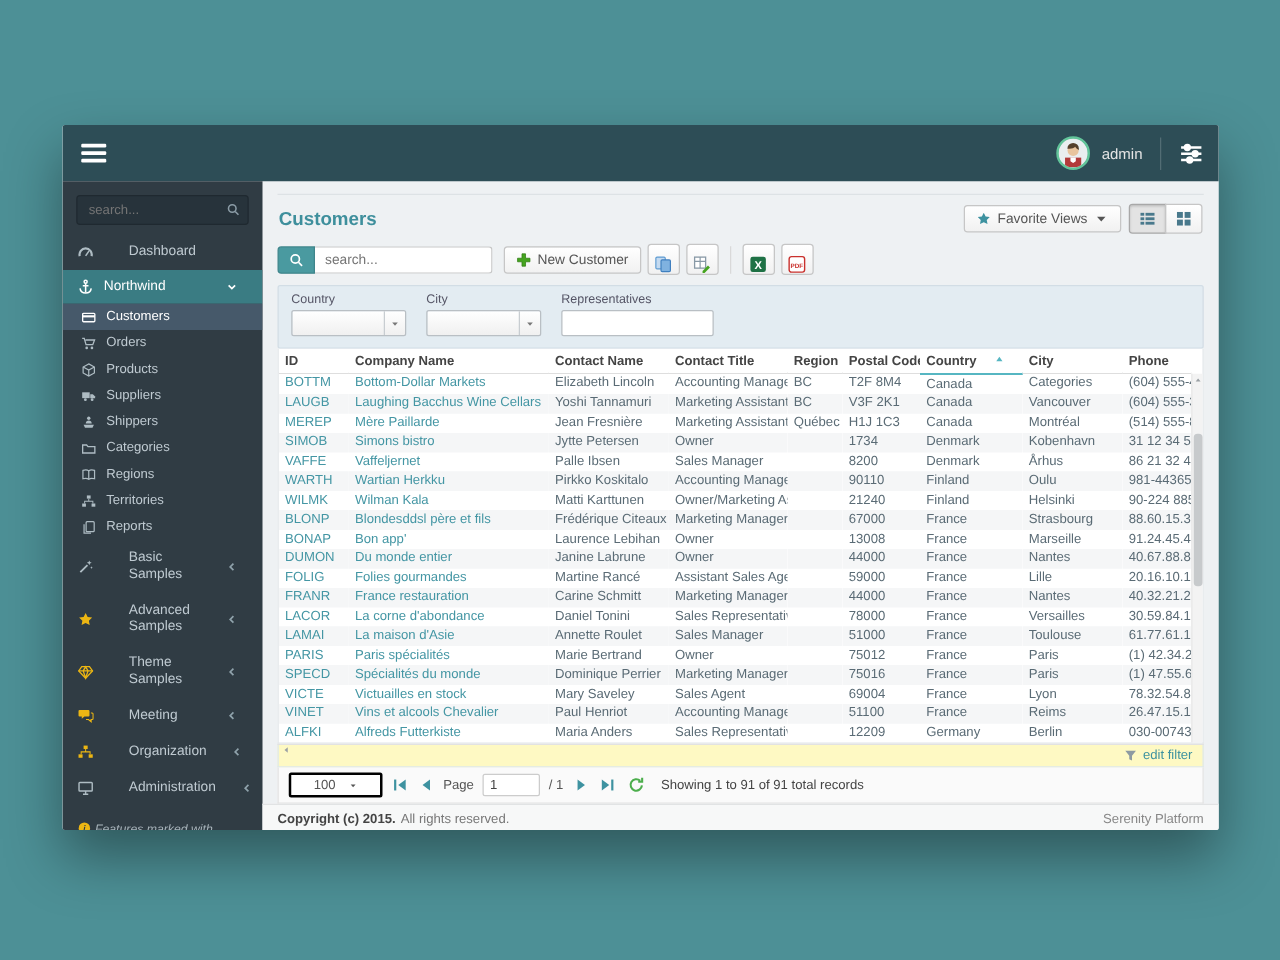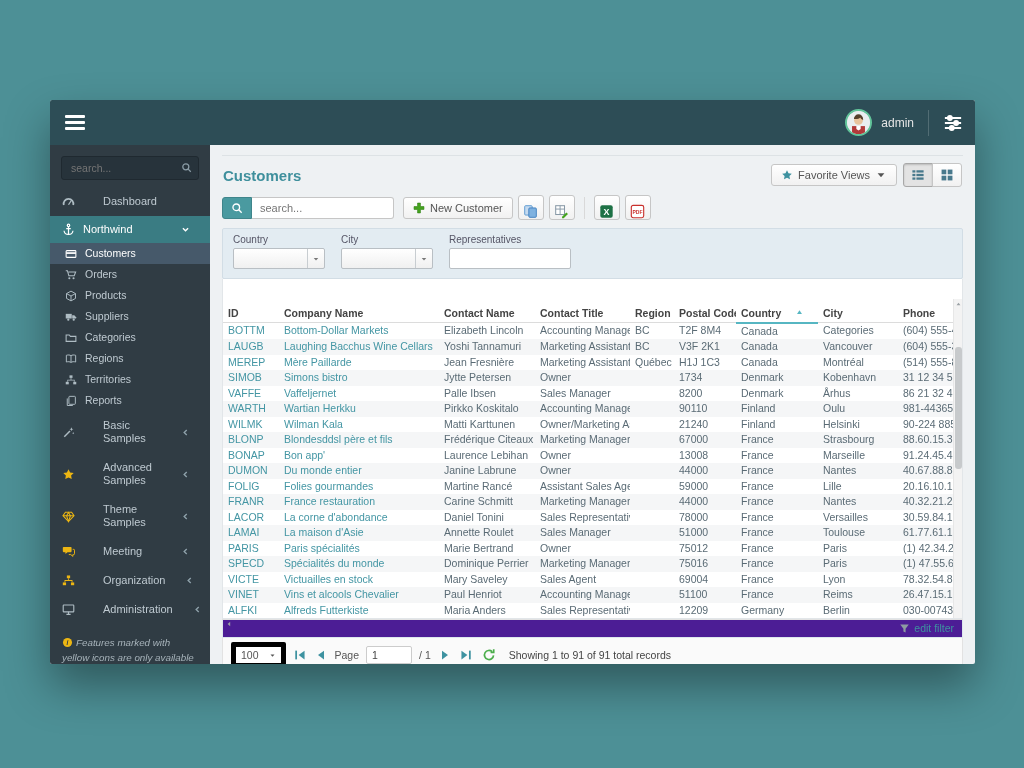--- a/index.html
+++ b/index.html
@@ -73,41 +73,41 @@
   
   .filter-panel { background:#e3ecf2; border:1px solid #d2dde5; border-radius:2px; padding:5px 10px 9px; display:flex; gap:16px; }
   .filter-field label { display:block; font-size:10px; color:#556; margin-bottom:3px; }
   .select-box { width:92px; height:21px; background:linear-gradient(#fff,#f0f0f0); border:1px solid #b9bfc4; border-radius:2px; position:relative; cursor:pointer; }
   .select-box .caret-cell { position:absolute; right:0; top:0; bottom:0; width:17px; border-left:1px solid #c8cdd1; display:flex; align-items:center; justify-content:center; color:#777; }
   .select-box .caret-cell .ic { width:8px; height:8px; }
   .filter-input { width:122px; height:21px; background:#fff; border:1px solid #b9bfc4; border-radius:2px; font-size:10.5px; padding:2px 6px; outline:none; font-family:inherit; }
   
   .grid-wrap { position:relative; background:#fff; border:1px solid #e2e6e9; border-top:none; }
   .grid-scrollbody { margin-right:9px; overflow:hidden; }
-  table { width:100%; border-collapse:collapse; table-layout:fixed; font-size:10.5px;margin-top:24px; }
+  table { width:100%; border-collapse:collapse; table-layout:fixed; font-size:10.5px; }
   th { font-weight:bold; color:#444; text-align:left; padding:4px 5px 3px; border-bottom:1px solid #dcdcdc; background:#fff; white-space:nowrap; overflow:hidden; position:relative; }
   th.sorted { border-bottom:2px solid #56b6c2; padding-bottom:2px; }
   th .sort-ic { width:9px; height:9px; display:inline-block; vertical-align:0; margin-left:14px; }
   td { padding:2px 5px; color:#5a6b75; white-space:nowrap; overflow:hidden; line-height:11.5px; }
   tbody tr:nth-child(even) td { background:#f5f6f7; }
   td.cell-link { color:#4496a4; cursor:pointer; }
   .vscroll { position:absolute; top:20px; right:0; bottom:0; width:9px; background:#f3f3f3; border-left:1px solid #e7e7e7; }
   .vscroll .varrow { position:absolute; top:1px; left:1px; width:7px; height:8px; color:#9aa0a4; }
   .vthumb { position:absolute; left:1px; width:7px; top:48px; height:122px; background:#c7cacc; border-radius:3px; }
   
   .hscroll { height:11px; background:#f1f1f1; border:1px solid #e2e2e2; border-top:none; position:relative; }
   .hscroll .harrow { position:absolute; left:2px; top:1px; width:8px; height:8px; color:#9aa0a4; }
   .hthumb { position:absolute; left:12px; width:71%; top:1.5px; bottom:1.5px; background:#b4b7b9; border-radius:2px; }
   
-  .editfilter-row { background:#4c1d95; border:1px solid #dde7ed; border-top:none; display:flex; justify-content:flex-end; align-items:center; gap:4px; padding:2px 8px 3px; font-size:10.5px; }
+  .editfilter-row { background:#fef9c3; border:1px solid #dde7ed; border-top:none; display:flex; justify-content:flex-end; align-items:center; gap:4px; padding:2px 8px 3px; font-size:10.5px; }
   .editfilter-row .ic { width:11px; height:11px; color:#8d9aa2; }
   .editfilter-row a { color:#3e92a0; text-decoration:none; cursor:pointer; }
   
   .pager { display:flex; align-items:center; gap:7px; background:#fafafa; border:1px solid #e2e2e2; border-top:none; padding:4px 8px; font-size:10.5px; color:#555; }
-  .page-size { border:5px solid #000000; background:#fff; border-radius:2px; padding:2px 5px; display:flex; align-items:center; gap:10px; cursor:pointer; }
+  .page-size { border:2px solid #000000; background:#fff; border-radius:2px; padding:2px 18px; display:flex; align-items:center; gap:10px; cursor:pointer; }
   .page-size .caret { width:7px; height:7px; }
   .pg-ic { width:14px; height:14px; color:#3e92a0; cursor:pointer; }
   .pg-ic.refresh { color:#4cae4c; margin-left:2px; }
   .page-input { width:46px; border:1px solid #ccc; border-radius:2px; font-size:10.5px; padding:2px 5px; color:#444; outline:none; font-family:inherit; }
   .pager .lbl { color:#555; }
   .pager .summary { margin-left:6px; color:#444; }
   
   footer { margin:auto -12px 0; background:#f7f8f8; border-top:1px solid #e1e3e4; display:flex; align-items:center; font-size:10.5px; color:#777; padding:5px 12px 6px; }
   footer b { color:#444; font-weight:bold; margin-right:4px; }
   footer .right { margin-left:auto; color:#888; }
@@ -218,20 +218,30 @@
             <div class="side-item">
               <span class="ic">
                 <svg viewBox="0 0 16 16" fill="currentColor">
                   <rect x="1" y="3.8" width="8" height="6.2"></rect>
                   <path d="M9.6 5.8h2.8l2.4 2.4V10H9.6z"></path>
                   <circle cx="4.4" cy="11.6" r="1.5"></circle>
                   <circle cx="11.6" cy="11.6" r="1.5"></circle>
                 </svg>
               </span>
               <span>Suppliers</span>
+            </div>
+            <div class="side-item">
+              <span class="ic">
+                <svg viewBox="0 0 16 16" fill="currentColor">
+                  <circle cx="8" cy="3.4" r="1.8"></circle>
+                  <path d="M4.8 9c0-2 1.4-3.2 3.2-3.2S11.2 7 11.2 9z"></path>
+                  <path d="M2.5 10.4h11L12 13.6H4z"></path>
+                </svg>
+              </span>
+              <span>Shippers</span>
             </div>
             <div class="side-item">
               <span class="ic">
                 <svg viewBox="0 0 16 16" fill="none" stroke="currentColor" stroke-width="1.4">
                   <path d="M1.5 4h4.2l1.5 1.8h7.3v6.7h-13z"></path>
                 </svg>
               </span>
               <span>Categories</span>
             </div>
             <div class="side-item">

